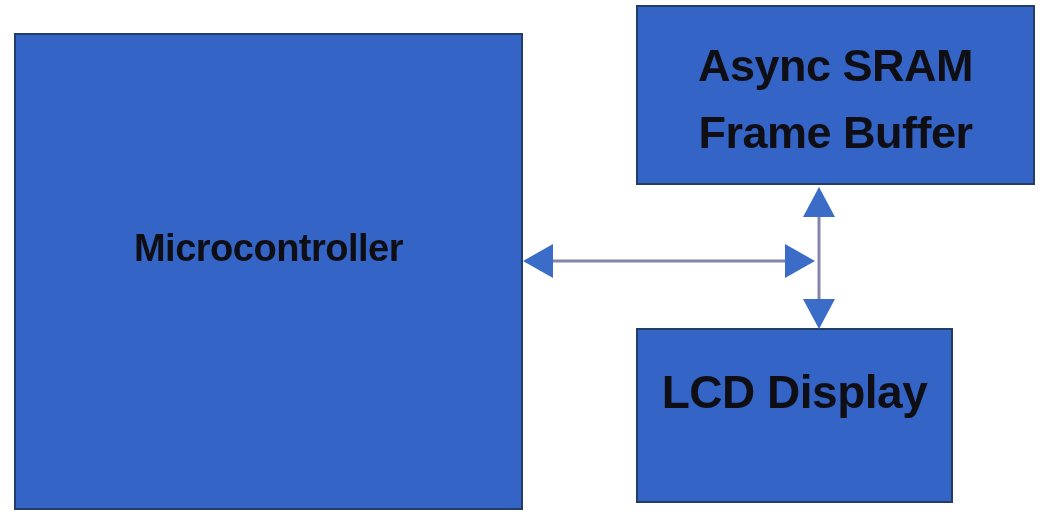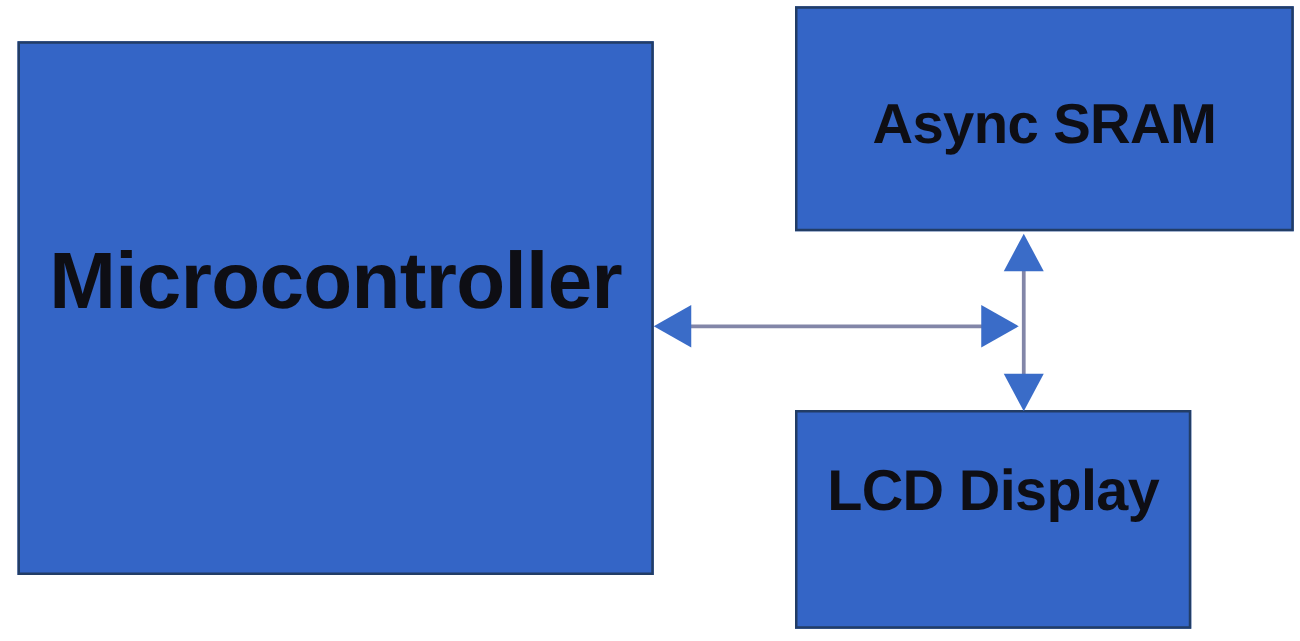--- a/index.html
+++ b/index.html
@@ -32,22 +32,22 @@
     border: 2px solid var(--block-border);
     color: var(--block-text);
     font-weight: 700;
     letter-spacing: -0.5px;
     line-height: 1.5;
   }
   .block-mcu {
     left: 14px;
     top: 33px;
     width: 509px;
-    height: 427px;
-    font-size: 64px;
+    height: 477px;
+    font-size: 38px;
     padding-bottom: 46px;
   }
   .block-sram {
     left: 636px;
     top: 5px;
     width: 399px;
     height: 180px;
     font-size: 45px;
     padding-top: 8px;
   }
@@ -79,20 +79,21 @@
 <body>
 
 <div class="canvas">
 
   <div class="block block-mcu">
     <span>Microcontroller</span>
   </div>
 
   <div class="block block-sram">
     <span>Async SRAM</span>
+    <span>Frame Buffer</span>
   </div>
 
   <div class="block block-lcd">
     <span>LCD Display</span>
   </div>
 
   <svg class="arrows-overlay" viewBox="0 0 1040 513">
 
     <g>
       <line class="arrow-shaft" x1="550" y1="261" x2="790" y2="261"></line>

